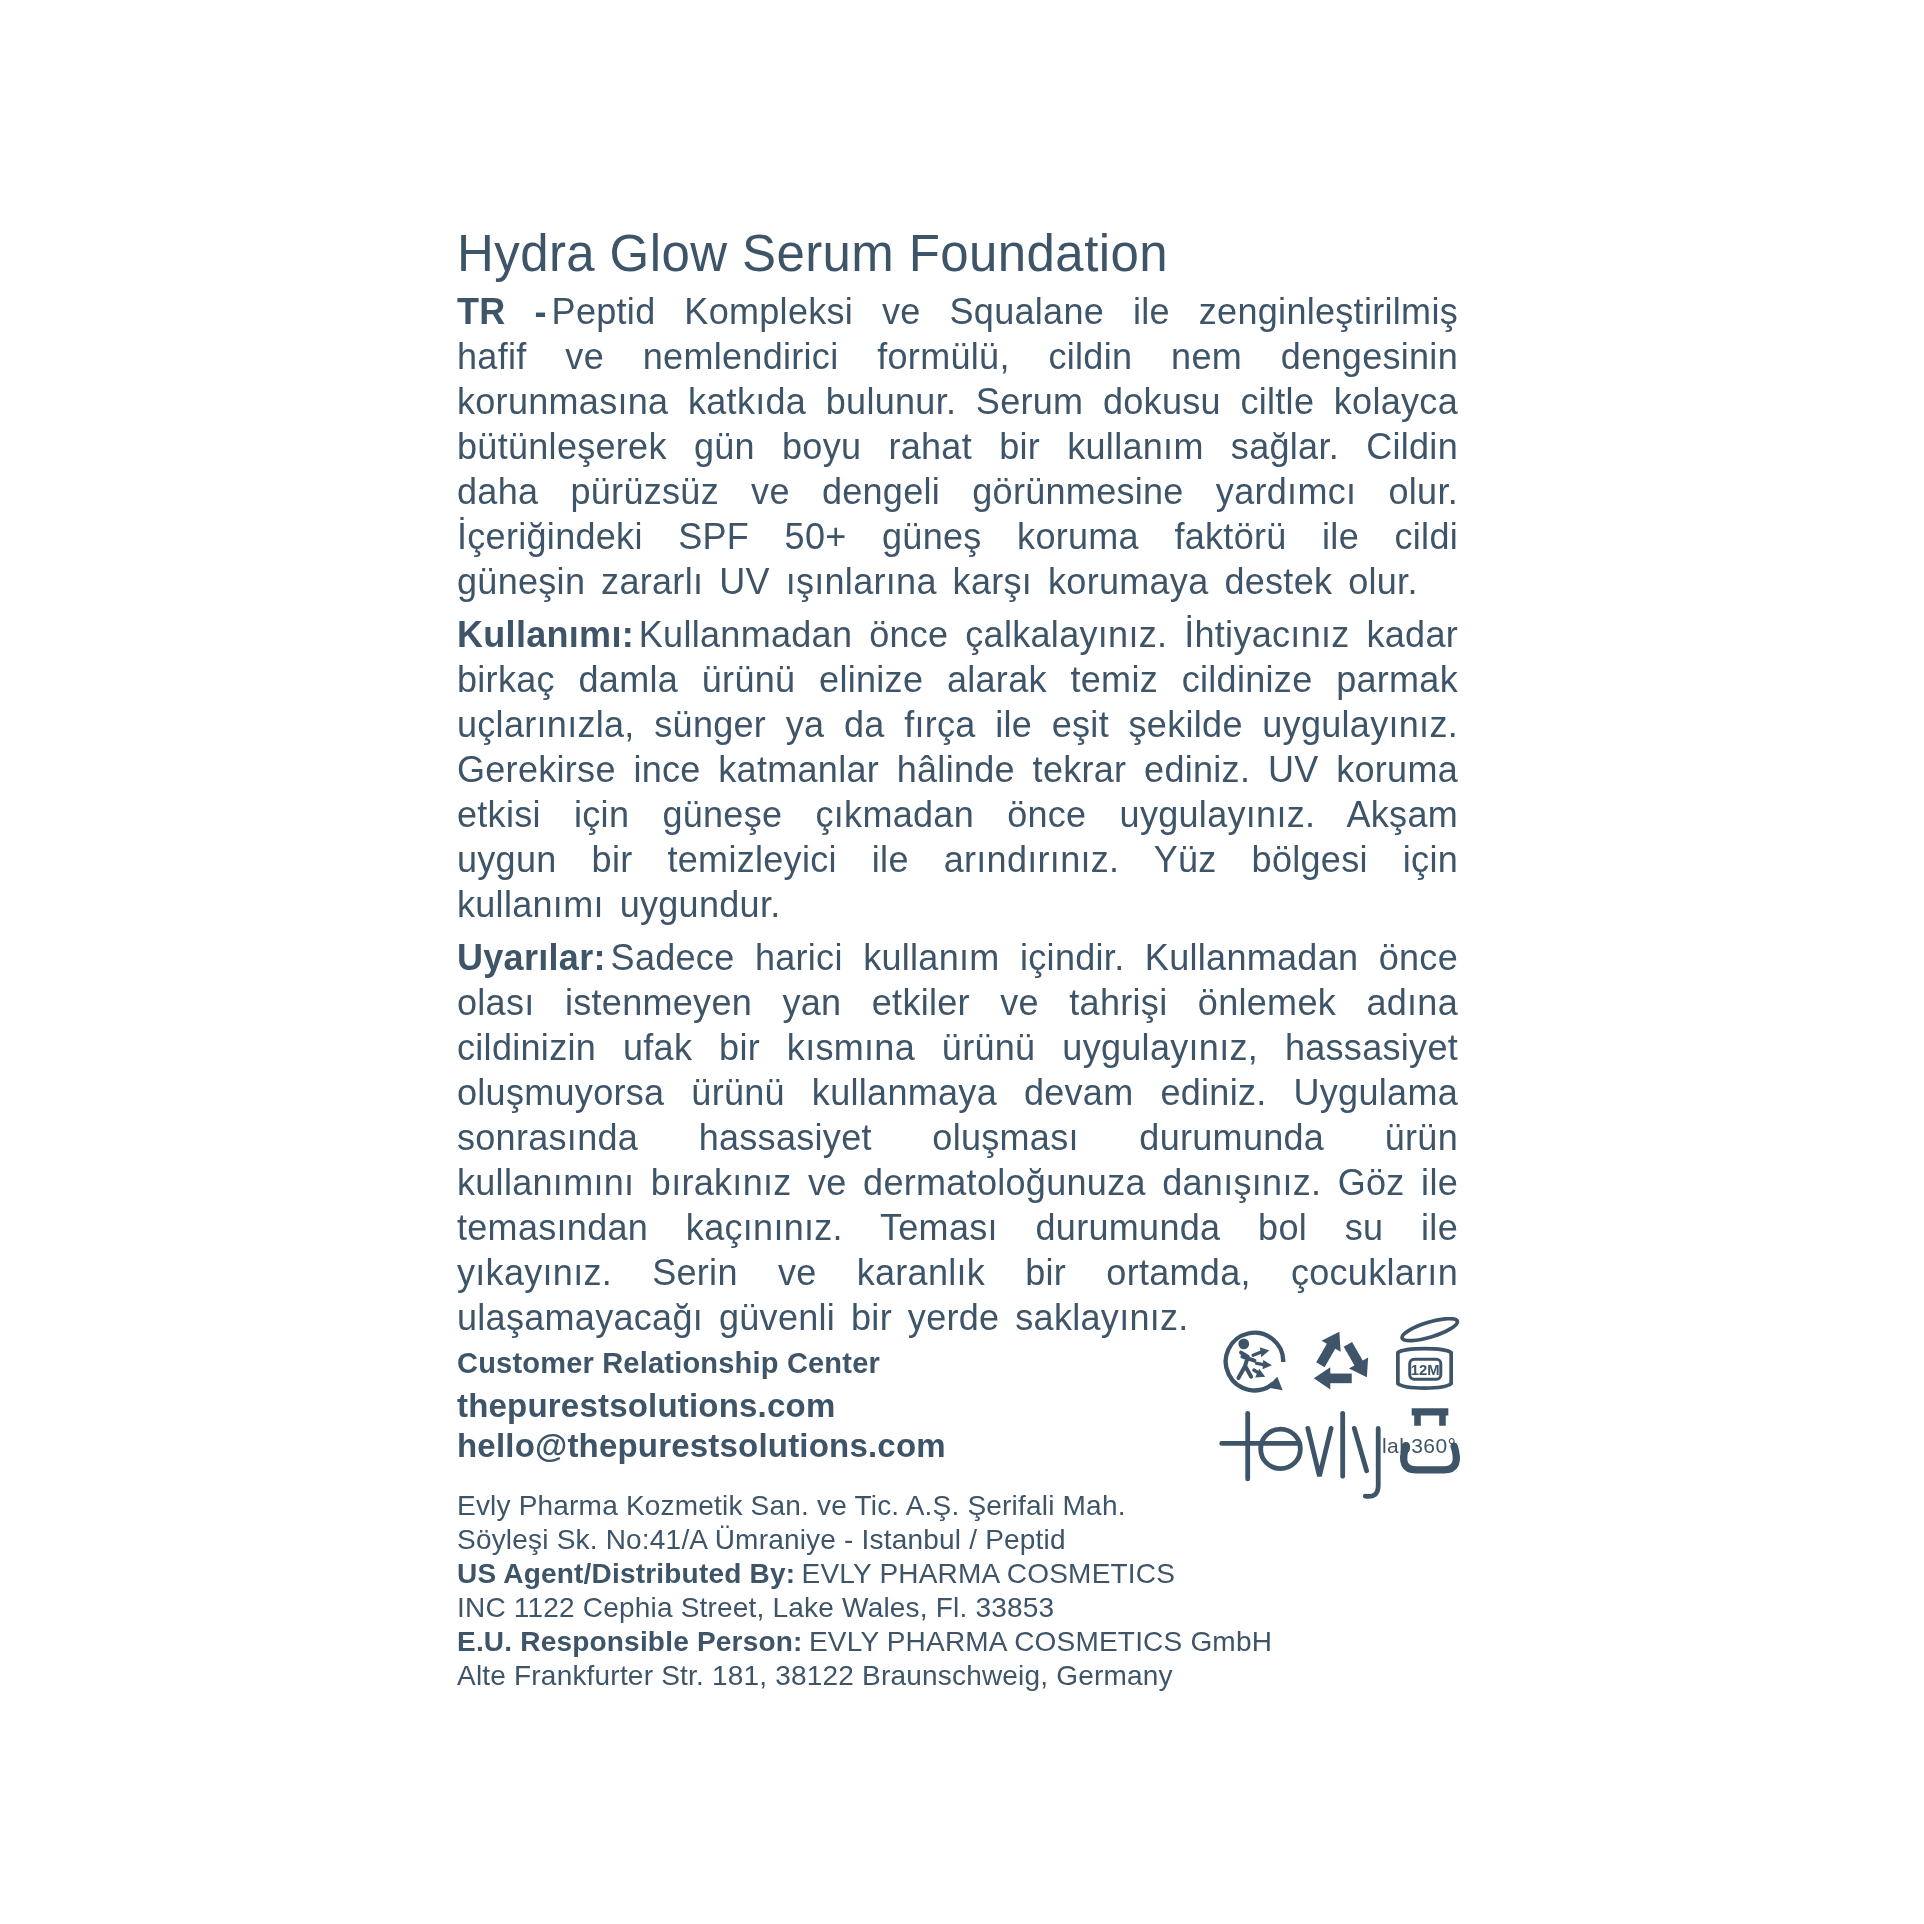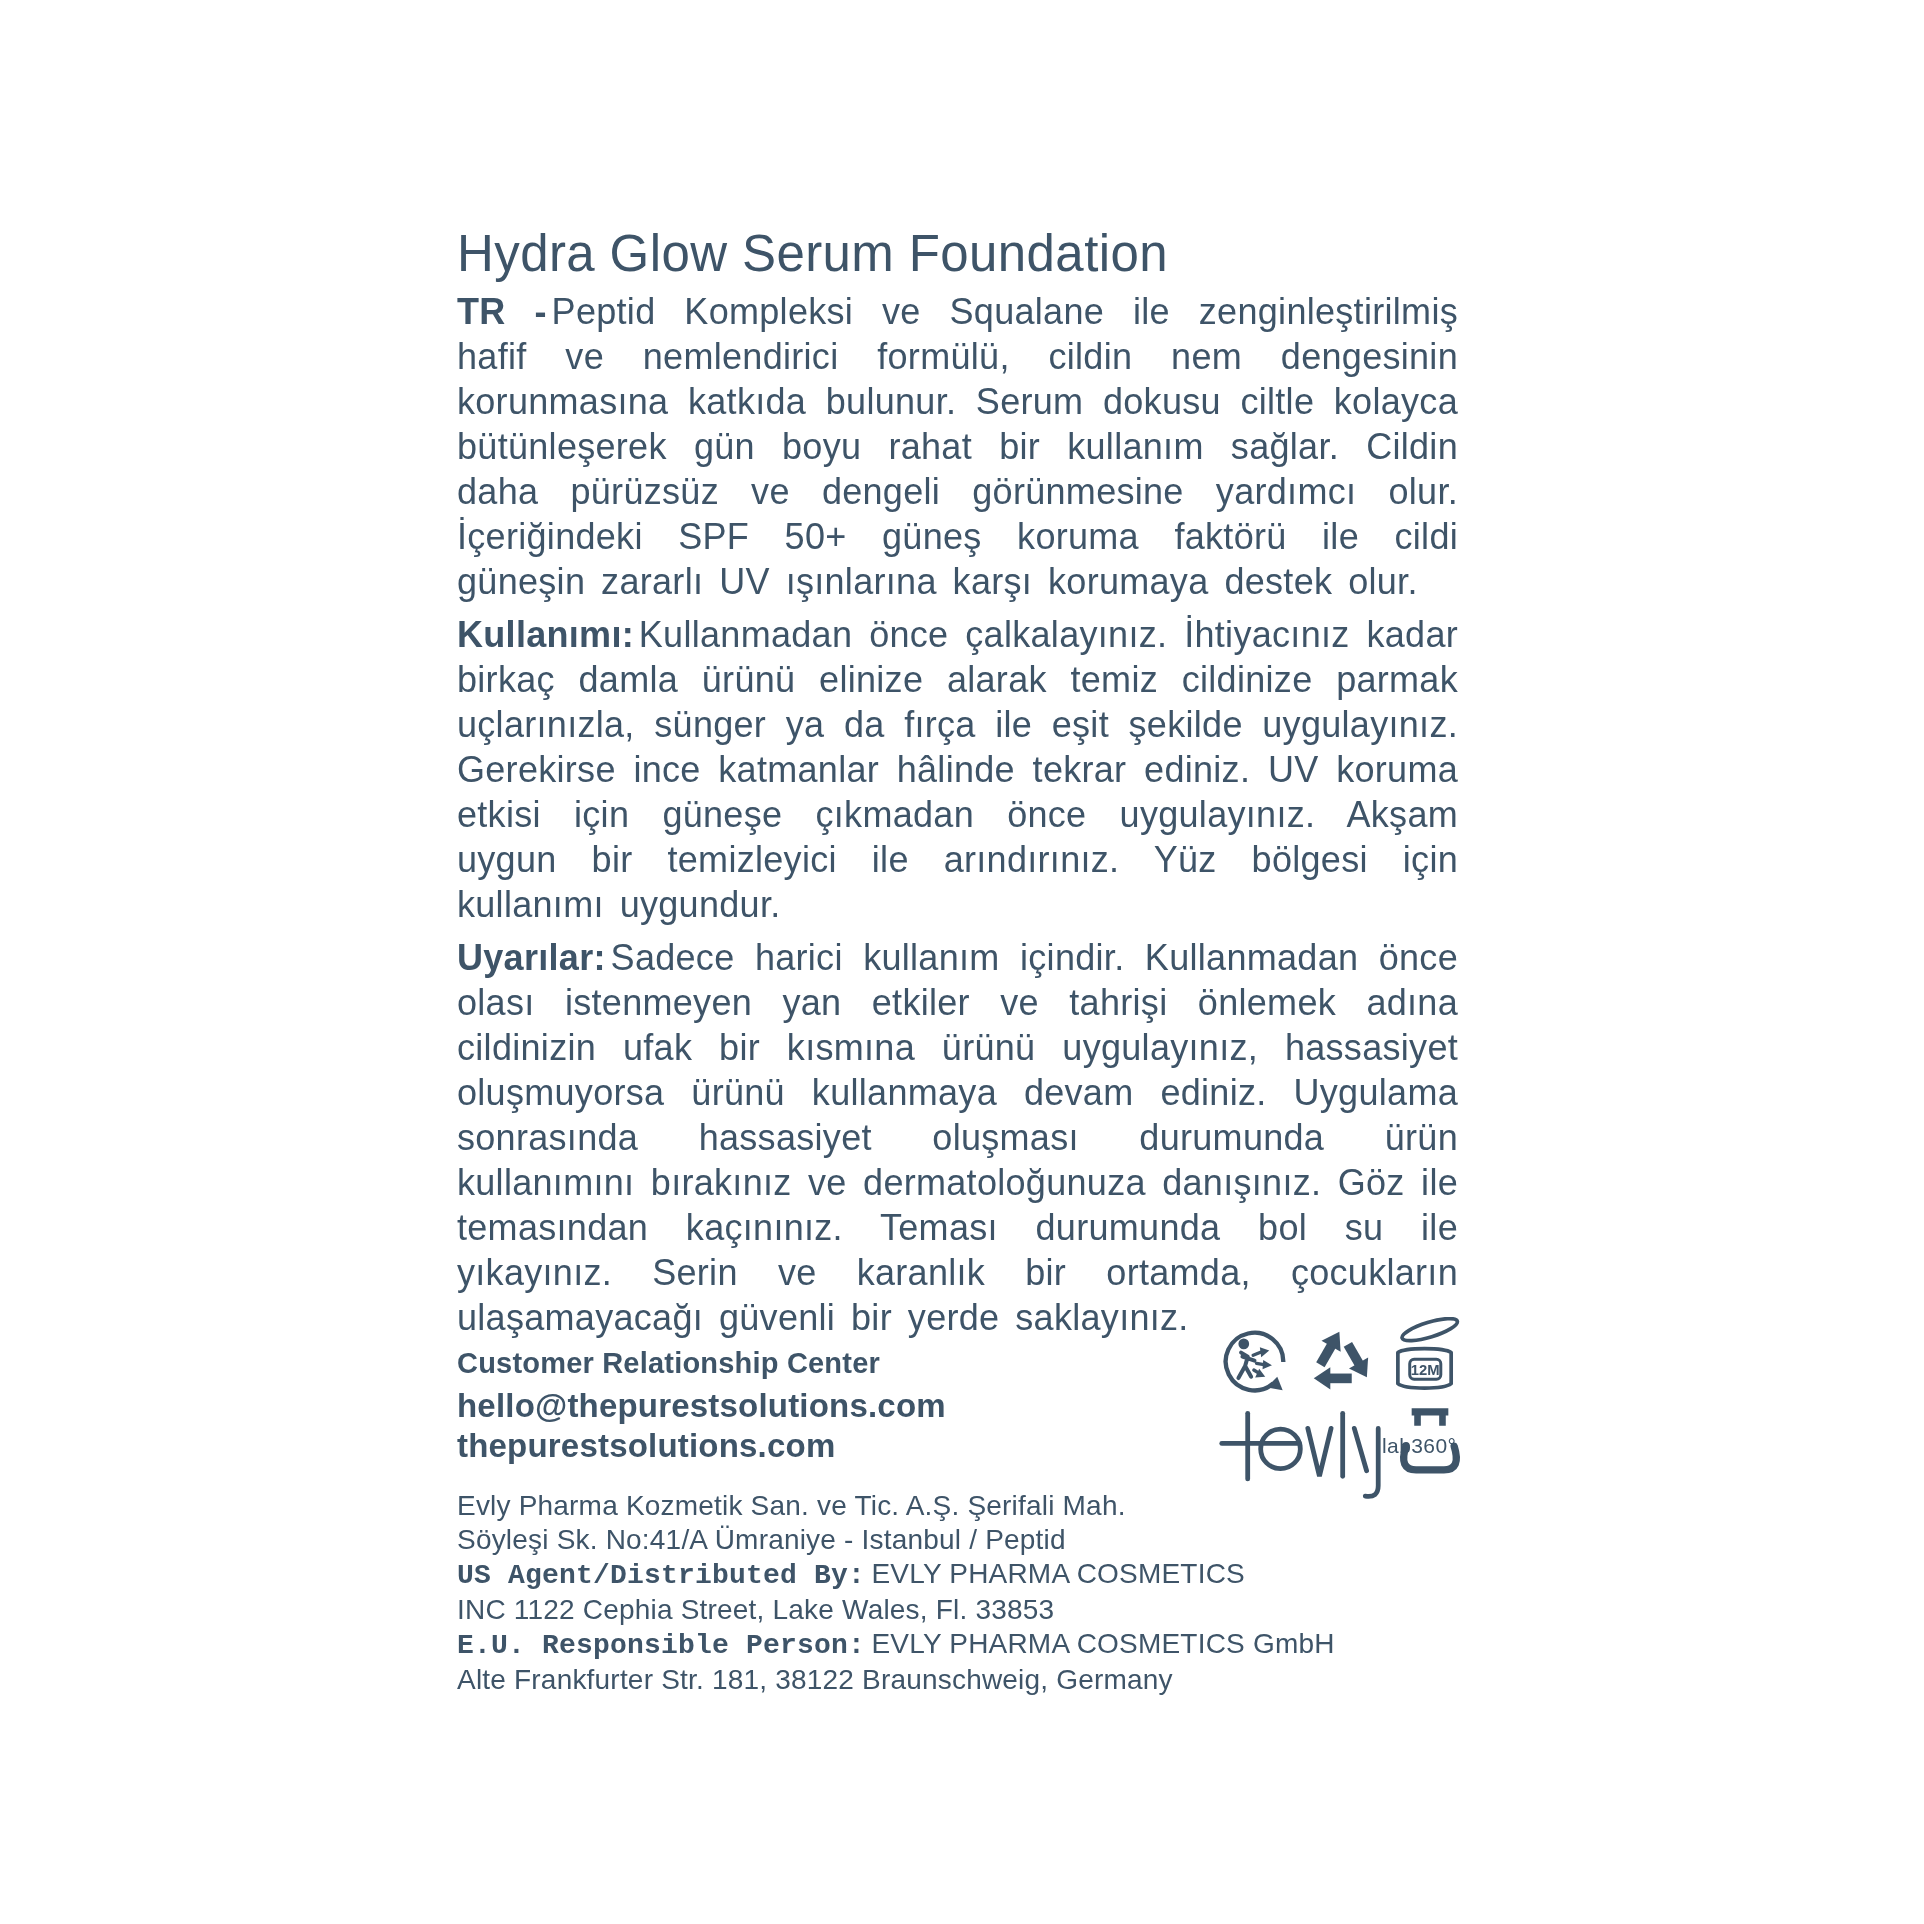--- a/index.html
+++ b/index.html
@@ -24,21 +24,21 @@
     color:var(--ink); margin:0 0 8px 0;
   }
   .copy p .lead { font-weight:700; padding-right:4.8px; }
 
   .contact { position:absolute; left:457px; top:1343px; }
   .contact-heading { font-size:29px; font-weight:700; line-height:40px; letter-spacing:0.2px; }
   .contact-line { font-size:33px; font-weight:700; line-height:33px; margin-top:6.4px; letter-spacing:0.2px; }
 
   .company { position:absolute; left:457px; top:1489px; }
   .company div { font-size:28px; line-height:34px; letter-spacing:0.2px; white-space:nowrap; }
-  .company strong { font-weight:700; padding-right:6.4px;font-family:Liberation Mono, monospace; }
+  .company strong { font-weight:700; padding-right:6.4px; }
 
   .icons { position:absolute; left:1219px; top:1315px; width:257px; height:197px; }
   .icons svg { position:absolute; display:block; }
   .icon-triman   { left:1.6px;   top:11.2px;  width:67px;  height:72px; }
   .icon-recycle  { left:85px; top:13px;  width:72px;  height:69px; }
   .icon-pao      { left:170px; top:1.6px;   width:74px;  height:80px; }
   .icon-wordmark { left:0px;   top:90px; width:164px; height:96px; }
   .icon-flask    { left:178px; top:88px; width:66px;  height:75px; }
   .lab360 {
     position:absolute; left:163px; top:120px;
@@ -56,22 +56,22 @@
   <h1 class="title">Hydra Glow Serum Foundation</h1>
 
   <div class="copy">
     <p><span class="lead">TR -</span><span>Peptid Kompleksi ve Squalane ile zenginleştirilmiş hafif ve nemlendirici formülü, cildin nem dengesinin korunmasına katkıda bulunur. Serum dokusu ciltle kolayca bütünleşerek gün boyu rahat bir kullanım sağlar. Cildin daha pürüzsüz ve dengeli görünmesine yardımcı olur. İçeriğindeki SPF 50+ güneş koruma faktörü ile cildi güneşin zararlı UV ışınlarına karşı korumaya destek olur.</span></p>
     <p><span class="lead">Kullanımı:</span><span>Kullanmadan önce çalkalayınız. İhtiyacınız kadar birkaç damla ürünü elinize alarak temiz cildinize parmak uçlarınızla, sünger ya da fırça ile eşit şekilde uygulayınız. Gerekirse ince katmanlar hâlinde tekrar ediniz. UV koruma etkisi için güneşe çıkmadan önce uygulayınız. Akşam uygun bir temizleyici ile arındırınız. Yüz bölgesi için kullanımı uygundur.</span></p>
     <p><span class="lead">Uyarılar:</span><span>Sadece harici kullanım içindir. Kullanmadan önce olası istenmeyen yan etkiler ve tahrişi önlemek adına cildinizin ufak bir kısmına ürünü uygulayınız, hassasiyet oluşmuyorsa ürünü kullanmaya devam ediniz. Uygulama sonrasında hassasiyet oluşması durumunda ürün kullanımını bırakınız ve dermatoloğunuza danışınız. Göz ile temasından kaçınınız. Teması durumunda bol su ile yıkayınız. Serin ve karanlık bir ortamda, çocukların ulaşamayacağı güvenli bir yerde saklayınız.</span></p>
   </div>
 
   <div class="contact">
     <div class="contact-heading">Customer Relationship Center</div>
+    <div class="contact-line">thepurestsolutions.com</div>
     <div class="contact-line">hello@thepurestsolutions.com</div>
-    <div class="contact-line">thepurestsolutions.com</div>
   </div>
 
   <div class="icons">
 
     <svg class="icon-triman" viewBox="0 0 100 100">
       <path class="ink-stroke" stroke-width="6.5" d="M78,82 A43,43 0 1 1 93,50"></path>
       <polygon class="ink-fill" points="84,72 92,92 68,88"></polygon>
       <circle class="ink-fill" cx="34" cy="23" r="8"></circle>
       <path class="ink-stroke" stroke-width="6" stroke-linecap="round" stroke-linejoin="round" d="M30,36 L40,42 L36,56 L26,74 M36,56 L45,72 M32,42 L50,48"></path>
       <path class="ink-stroke" stroke-width="5" stroke-linecap="round" d="M48,40 L60,35"></path>

